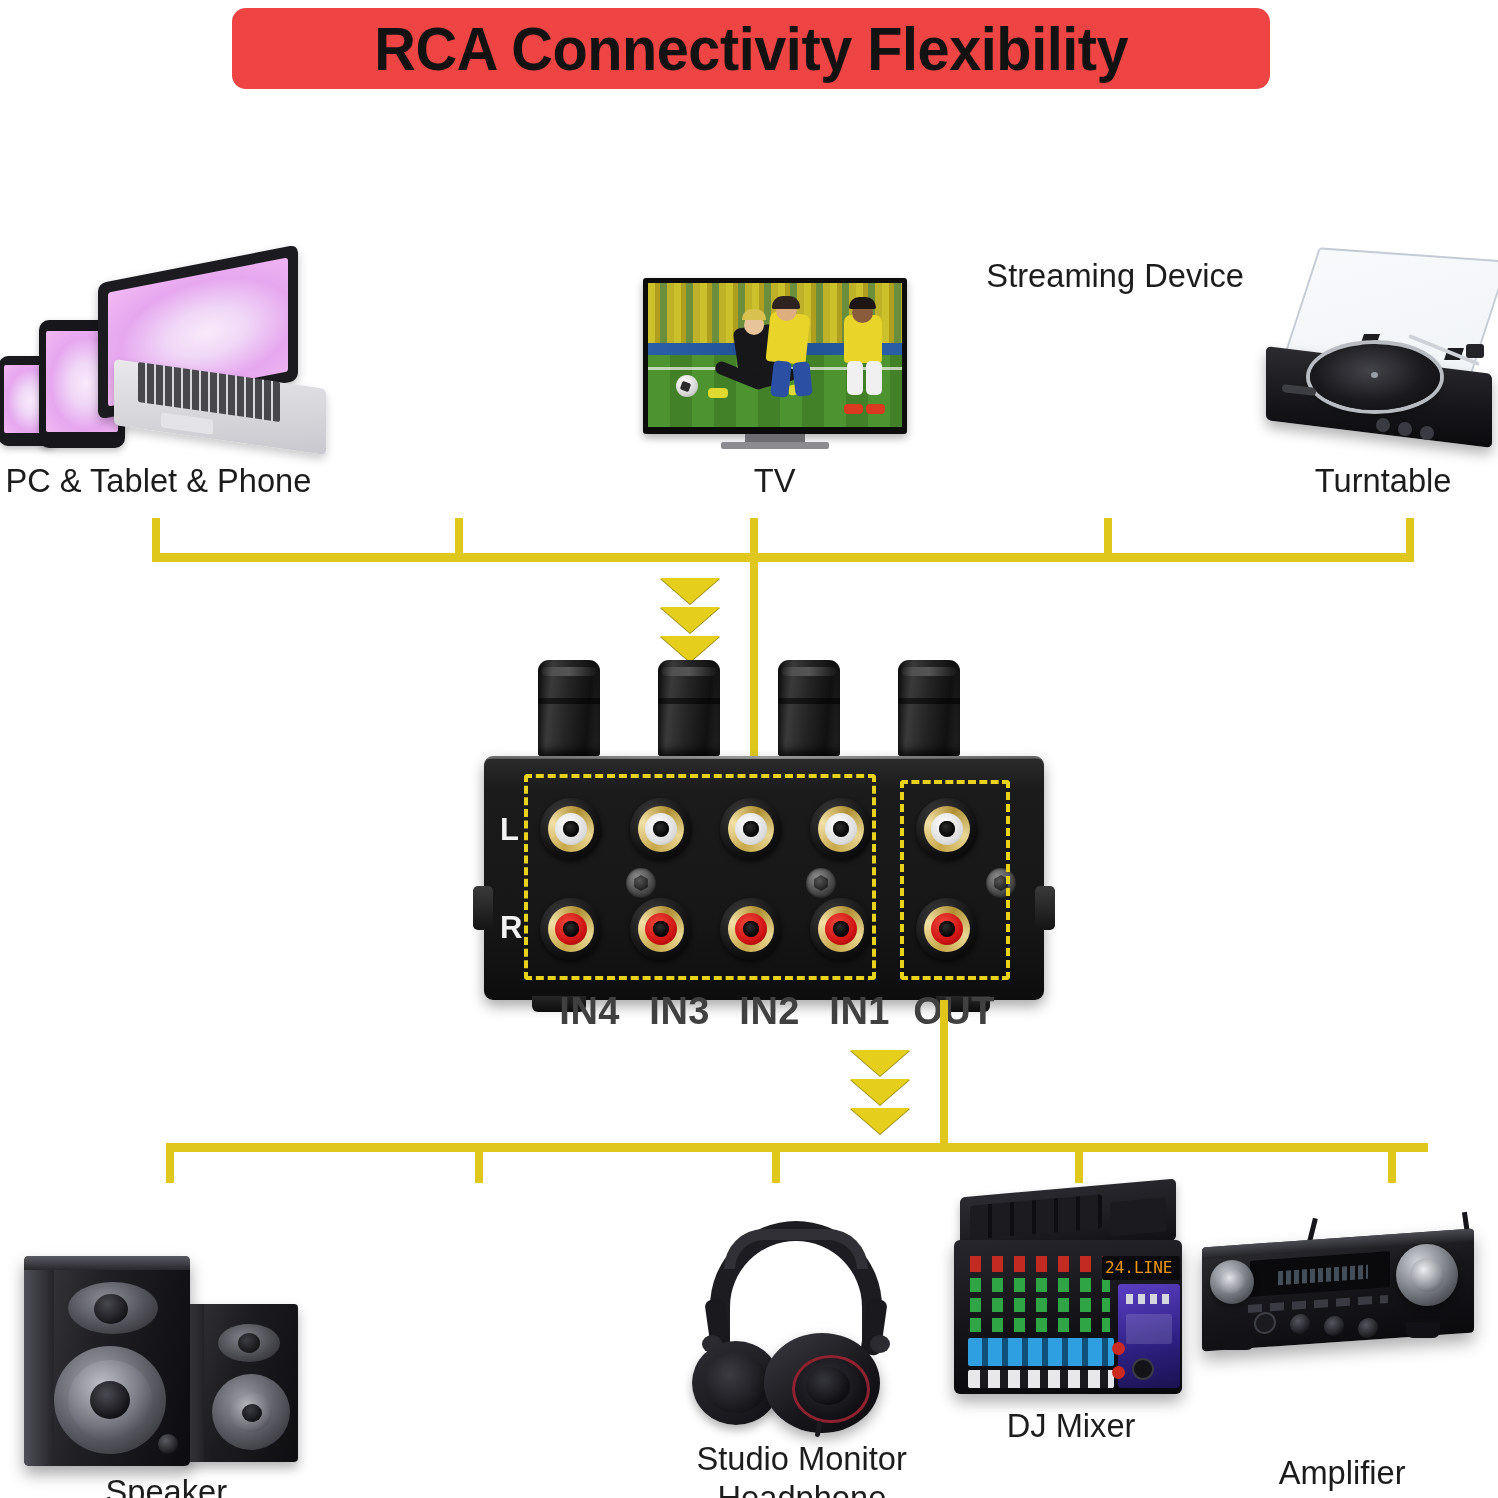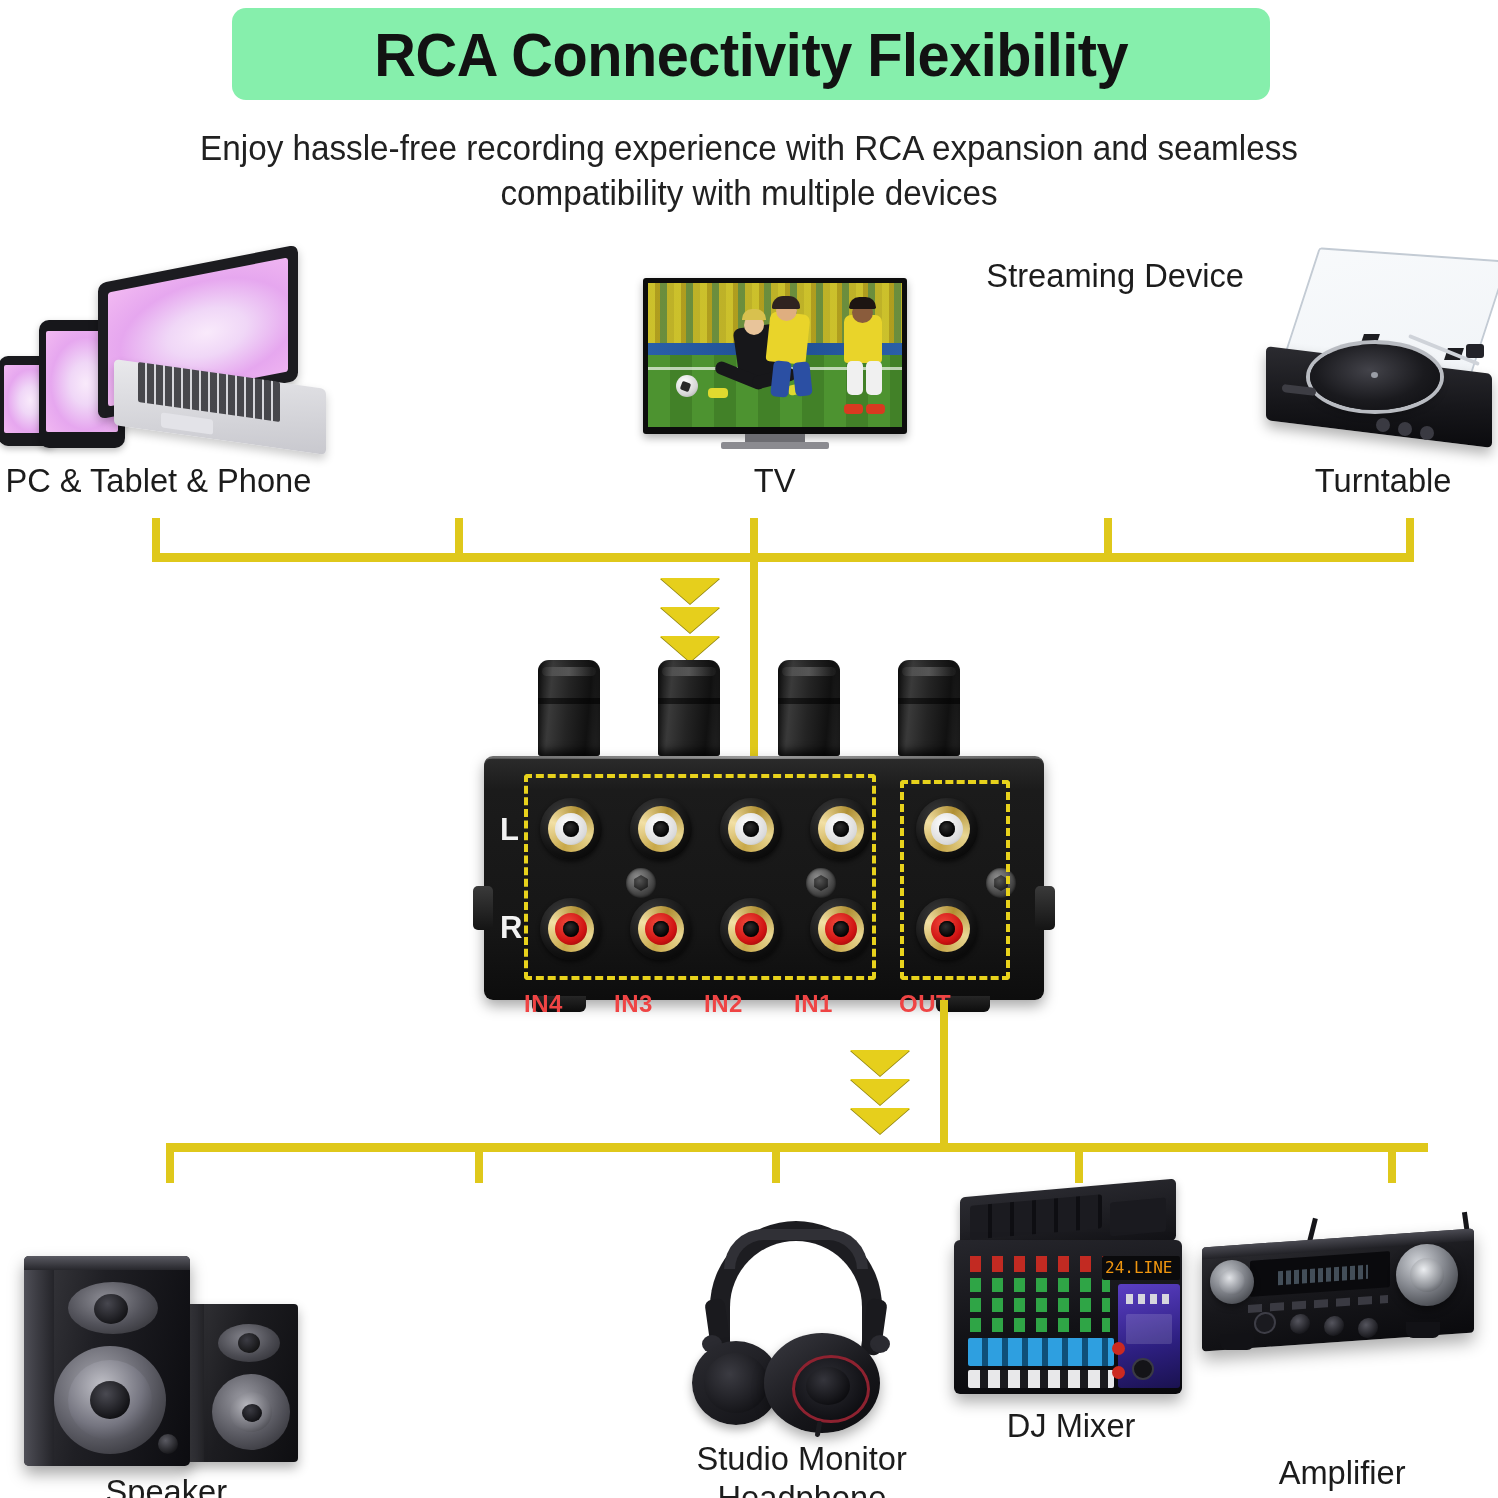--- a/index.html
+++ b/index.html
@@ -12,22 +12,22 @@
     color: #1a1a1a;
     overflow: hidden;
     position: relative;
   }
   .stage { position: absolute; inset: 0; }
 
   
   .title-banner {
     position: absolute;
     left: 232px; top: 8px;
-    width: 1038px; height: 92px;
-    background: #86efac;
+    width: 1038px; height: 81px;
+    background: #ef4444;
     border-radius: 14px;
     display: flex; align-items: center; justify-content: center;
   }
   .title-banner span {
     font-size: 62px;
     font-weight: 700;
     letter-spacing: -0.5px;
     color: #121212;
     transform: scaleX(0.93);
     white-space: nowrap;
@@ -155,46 +155,42 @@
     border-radius:50%;
     background: radial-gradient(circle at 40% 35%,#555,#181818 80%);
     clip-path: polygon(50% 0,93% 25%,93% 75%,50% 100%,7% 75%,7% 25%);
   }
   .lr {
     position:absolute;
     color:#f2f2f2; font-size:31px; font-weight:600;
   }
   .port-label {
     position:absolute;
-    color:#ef4444; font-size:24px; font-weight:700;
-    letter-spacing:.5px; text-align:left;
+    color:#404040; font-size:38px; font-weight:700;
+    letter-spacing:.5px; text-align:right;
   }
   .dash-box {
     position:absolute;
     border: 4px dashed #e8d21c;
     border-radius: 4px;
     box-sizing: border-box;
   }
 
   
   .screen-grad {
     background: radial-gradient(ellipse at 55% 52%, #f9eafb 0%, #f0d7f7 28%, #e6a7ef 62%, #f2b9f2 100%);
   }
 </style>
 </head>
 <body>
 
 <div class="stage">
 
   <div class="title-banner">
     <span>RCA Connectivity Flexibility</span>
-  </div>
-  <div class="subtitle">
-    <span>Enjoy hassle-free recording experience with RCA expansion and seamless</span>
-    <span>compatibility with multiple devices</span>
   </div>
 
   <div class="dev" style="left:-14px; top:252px; width:345px;">
     <div class="art" style="width:345px;height:205px;">
 
       <div style="position:absolute;left:13px;top:104px;width:58px;height:90px;background:#1a1a1e;border-radius:9px;box-shadow:0 3px 6px rgba(0,0,0,.25);"></div>
       <div class="screen-grad" style="position:absolute;left:18px;top:113px;width:48px;height:68px;border-radius:2px;"></div>
 
       <div style="position:absolute;left:53px;top:68px;width:86px;height:128px;background:#17171b;border-radius:10px;box-shadow:0 3px 7px rgba(0,0,0,.25);"></div>
       <div class="screen-grad" style="position:absolute;left:60px;top:79px;width:72px;height:101px;border-radius:2px;"></div>

